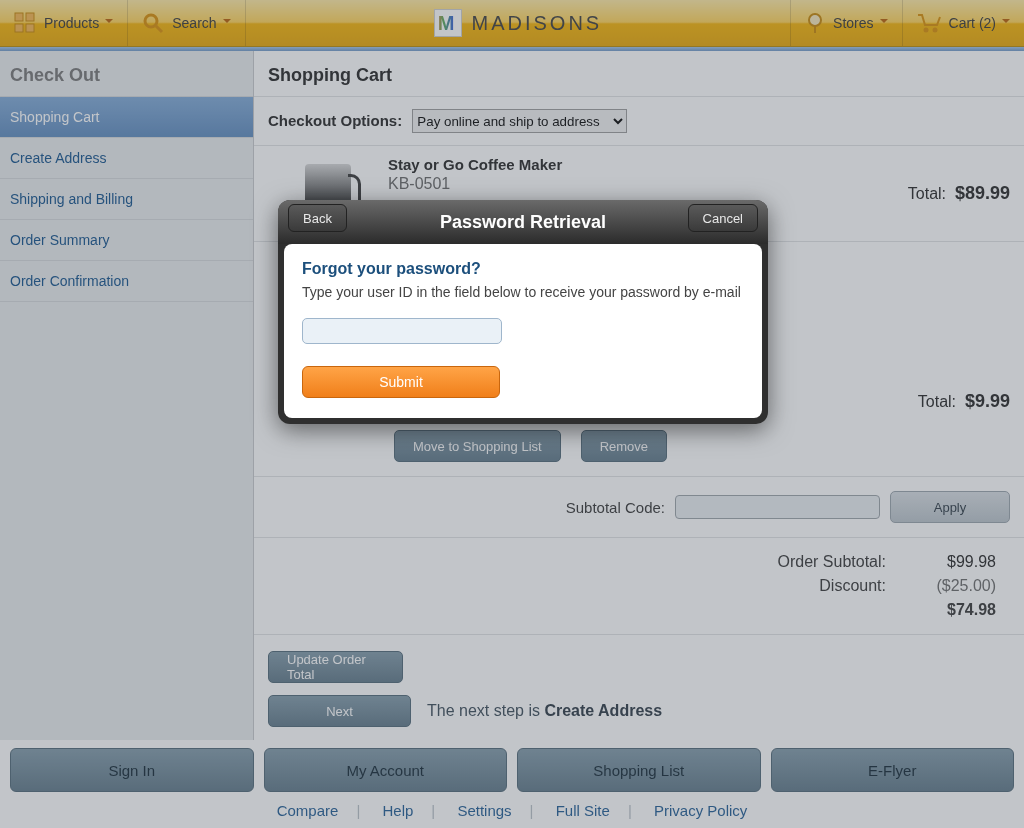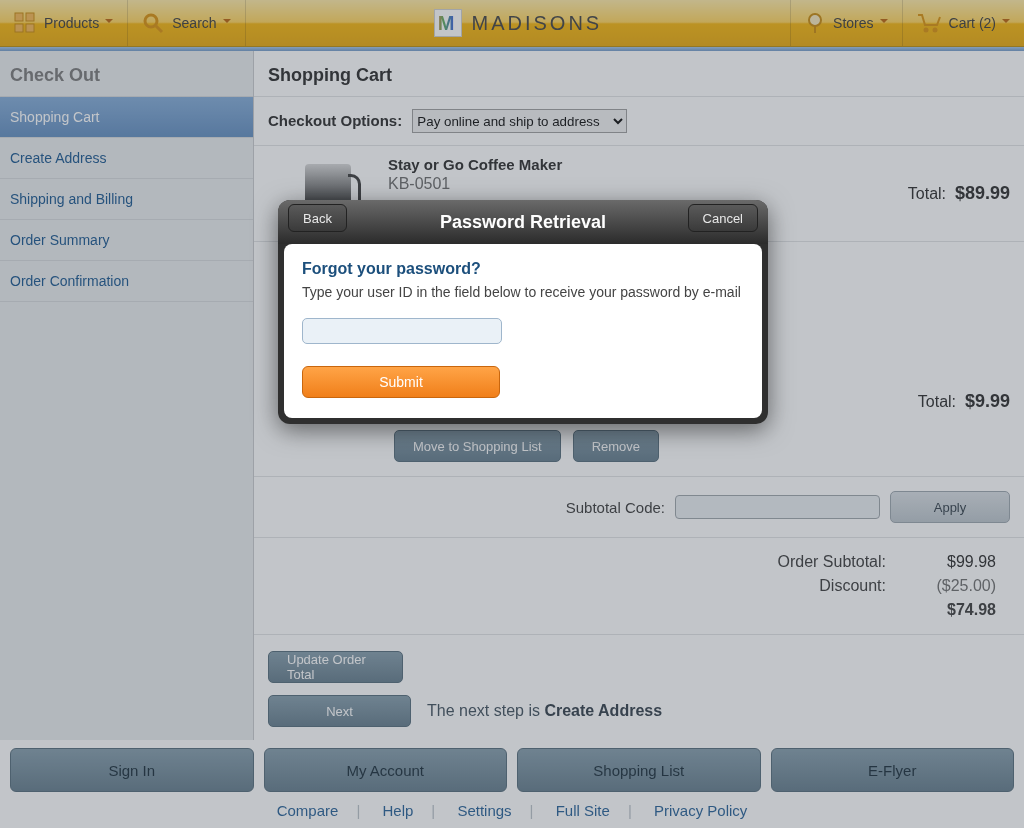--- a/index.html
+++ b/index.html
@@ -35,21 +35,21 @@
   .item{display:flex;padding:10px 14px;border-top:1px solid #e0e2e4}
   .item .thumb{width:120px;height:75px;display:flex;align-items:center;justify-content:center}
   .item .thumb .coffee{width:46px;height:60px;background:linear-gradient(to bottom,#d7d7d7 0%,#444 60%,#222 100%);border-radius:4px 4px 2px 2px;position:relative}
   .item .thumb .coffee::before{content:"";position:absolute;right:-10px;top:10px;width:10px;height:30px;border:3px solid #333;border-left:none;border-radius:0 10px 10px 0}
   .item .info{flex:1}
   .item .info .name{font-weight:bold;font-size:15px;color:#222}
   .item .info .sku{font-size:16px;color:#666;margin-top:2px}
   .item .total{width:160px;text-align:right;font-size:16px;color:#222;align-self:center}
   .item .total b{font-size:18px}
 
-  .itemcontrols{padding:8px 14px 14px 140px;display:flex;gap:12px;border-bottom:1px solid #e0e2e4}
+  .itemcontrols{padding:8px 14px 14px 140px;display:flex;gap:20px;border-bottom:1px solid #e0e2e4}
   .btn{display:inline-flex;align-items:center;justify-content:center;height:32px;padding:0 18px;
     background:linear-gradient(to bottom,#8099a8,#5e7787);color:#fff;border:1px solid #4e6675;border-radius:5px;
     font-size:13px;cursor:pointer;user-select:none}
   .btn.light{background:linear-gradient(to bottom,#d7dde2,#b9c2c9);color:#2a3742;border-color:#97a1a9}
 
   .promo{display:flex;justify-content:flex-end;align-items:center;gap:10px;padding:14px;border-bottom:1px solid #e0e2e4}
   .promo label{font-size:15px;color:#333}
   .promo input{width:205px;height:24px;border:1px solid #9aa1a7;border-radius:4px;background:#e9edf0}
 
   .totals{padding:12px 28px 12px 4px;border-bottom:1px solid #e0e2e4}

